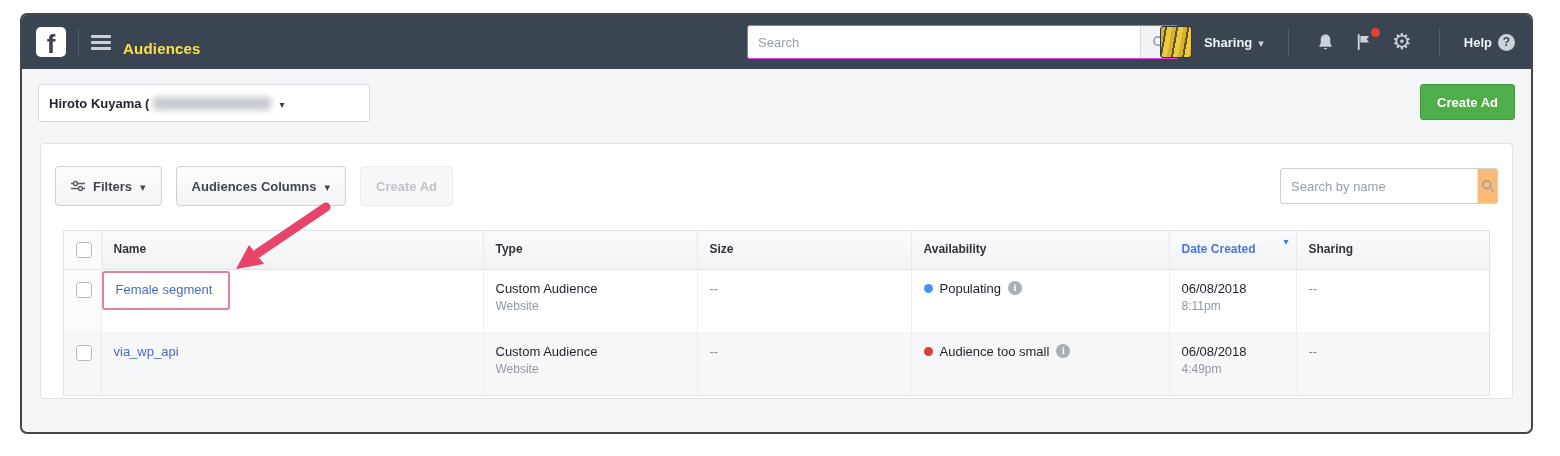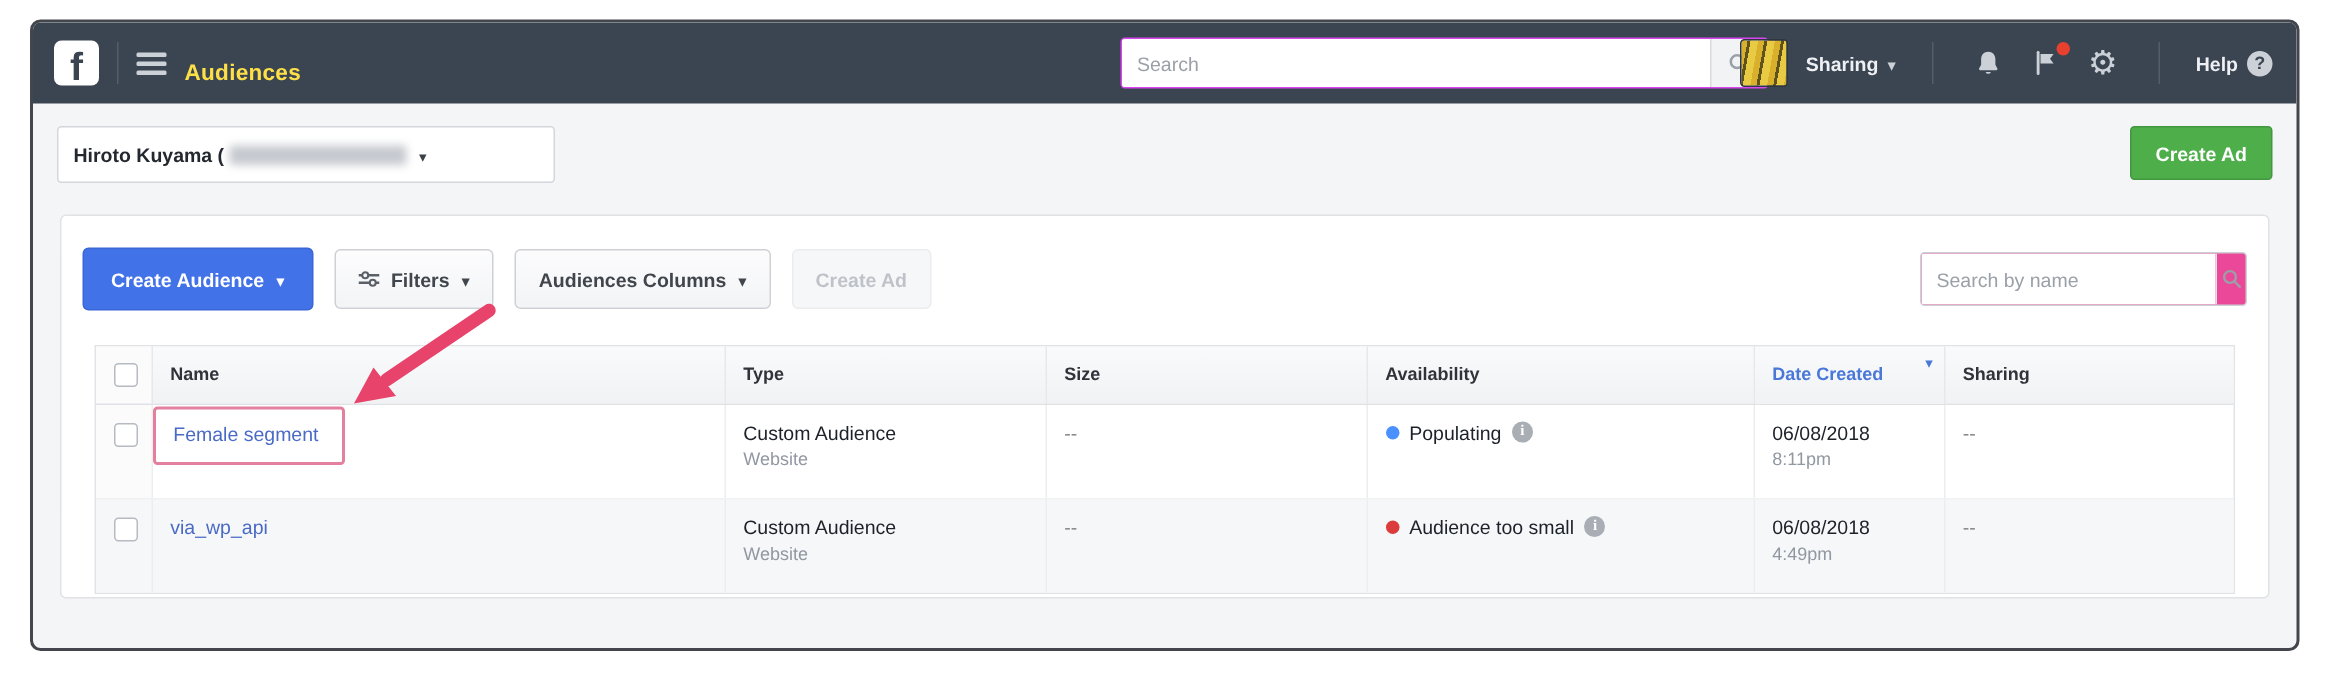--- a/index.html
+++ b/index.html
@@ -65,21 +65,21 @@
     display:inline-flex; align-items:center; gap:8px; padding:0 15px; cursor:pointer; }
   .btn-blue { height:42px; background:#4272e8; border:1px solid #3a66d6; color:#fff; padding:0 18px; }
   .btn-blue .caret-wh::after { content:"▾"; color:#fff; font-size:11px; }
   .btn-light { background:linear-gradient(#fcfcfd,#f3f4f6); border:1px solid #ced0d4; color:#41464d; }
   .btn-light .caret-dk2::after { content:"▾"; color:#41464d; font-size:11px; }
   .btn-disabled { background:#f6f7f8; border:1px solid #ebecee; color:#bfc3c9; cursor:default; }
   .btn-disabled .caret-gy::after { content:"▾"; color:#c9ccd1; font-size:11px; }
   .filters-ic { display:inline-block; }
 
   .name-search { margin-left:auto; width:218px; height:36px; border:1px solid #ccd0d5; border-radius:3px;
-    background:#ec4899; display:flex; overflow:hidden; }
+    background:#fdba74; display:flex; overflow:hidden; }
   .name-search input { flex:1; border:none; outline:none; padding:0 10px; font-size:13px; color:#1d2129; font-family:inherit; }
   .name-search input::placeholder { color:#9aa0a8; }
   .name-search .seg { width:34px; border-left:1px solid #e3e4e8; display:flex; align-items:center; justify-content:center; cursor:pointer; }
 
   
   .tbl-wrap { position:absolute; left:22px; right:22px; top:86px; border:1px solid #e2e3e7; }
   table { width:100%; border-collapse:collapse; table-layout:fixed; }
   th { height:38px; background:linear-gradient(#f9fafb,#f1f2f4); border-bottom:1px solid #dfe1e5;
     border-right:1px solid #e7e8eb; font-size:12px; font-weight:bold; color:#30343a; text-align:left;
     padding:2px 12px; vertical-align:middle; line-height:1.25;margin-left:44px; }
@@ -176,24 +176,20 @@
         <span>Hiroto Kuyama (</span>
         <span class="redacted"></span>
         <span class="caret-dk"></span>
       </div>
       <button class="btn-create-ad">Create Ad</button>
     </div>
 
     <div class="card">
 
       <div class="toolbar">
-        <button class="btn btn-blue">
-          <span>Create Audience</span>
-          <span class="caret-wh"></span>
-        </button>
         <button class="btn btn-light">
           <svg class="filters-ic" width="14" height="12" viewBox="0 0 14 12">
               <line x1="0" y1="3.5" x2="14" y2="3.5" stroke="#5b6068" stroke-width="1.6"></line>
               <line x1="0" y1="8.5" x2="14" y2="8.5" stroke="#5b6068" stroke-width="1.6"></line>
               <circle cx="4.5" cy="3.5" r="2" fill="#f5f6f7" stroke="#5b6068" stroke-width="1.4"></circle>
               <circle cx="9.5" cy="8.5" r="2" fill="#f5f6f7" stroke="#5b6068" stroke-width="1.4"></circle>
             </svg>
           <span>Filters</span>
           <span class="caret-dk2"></span>
         </button>

